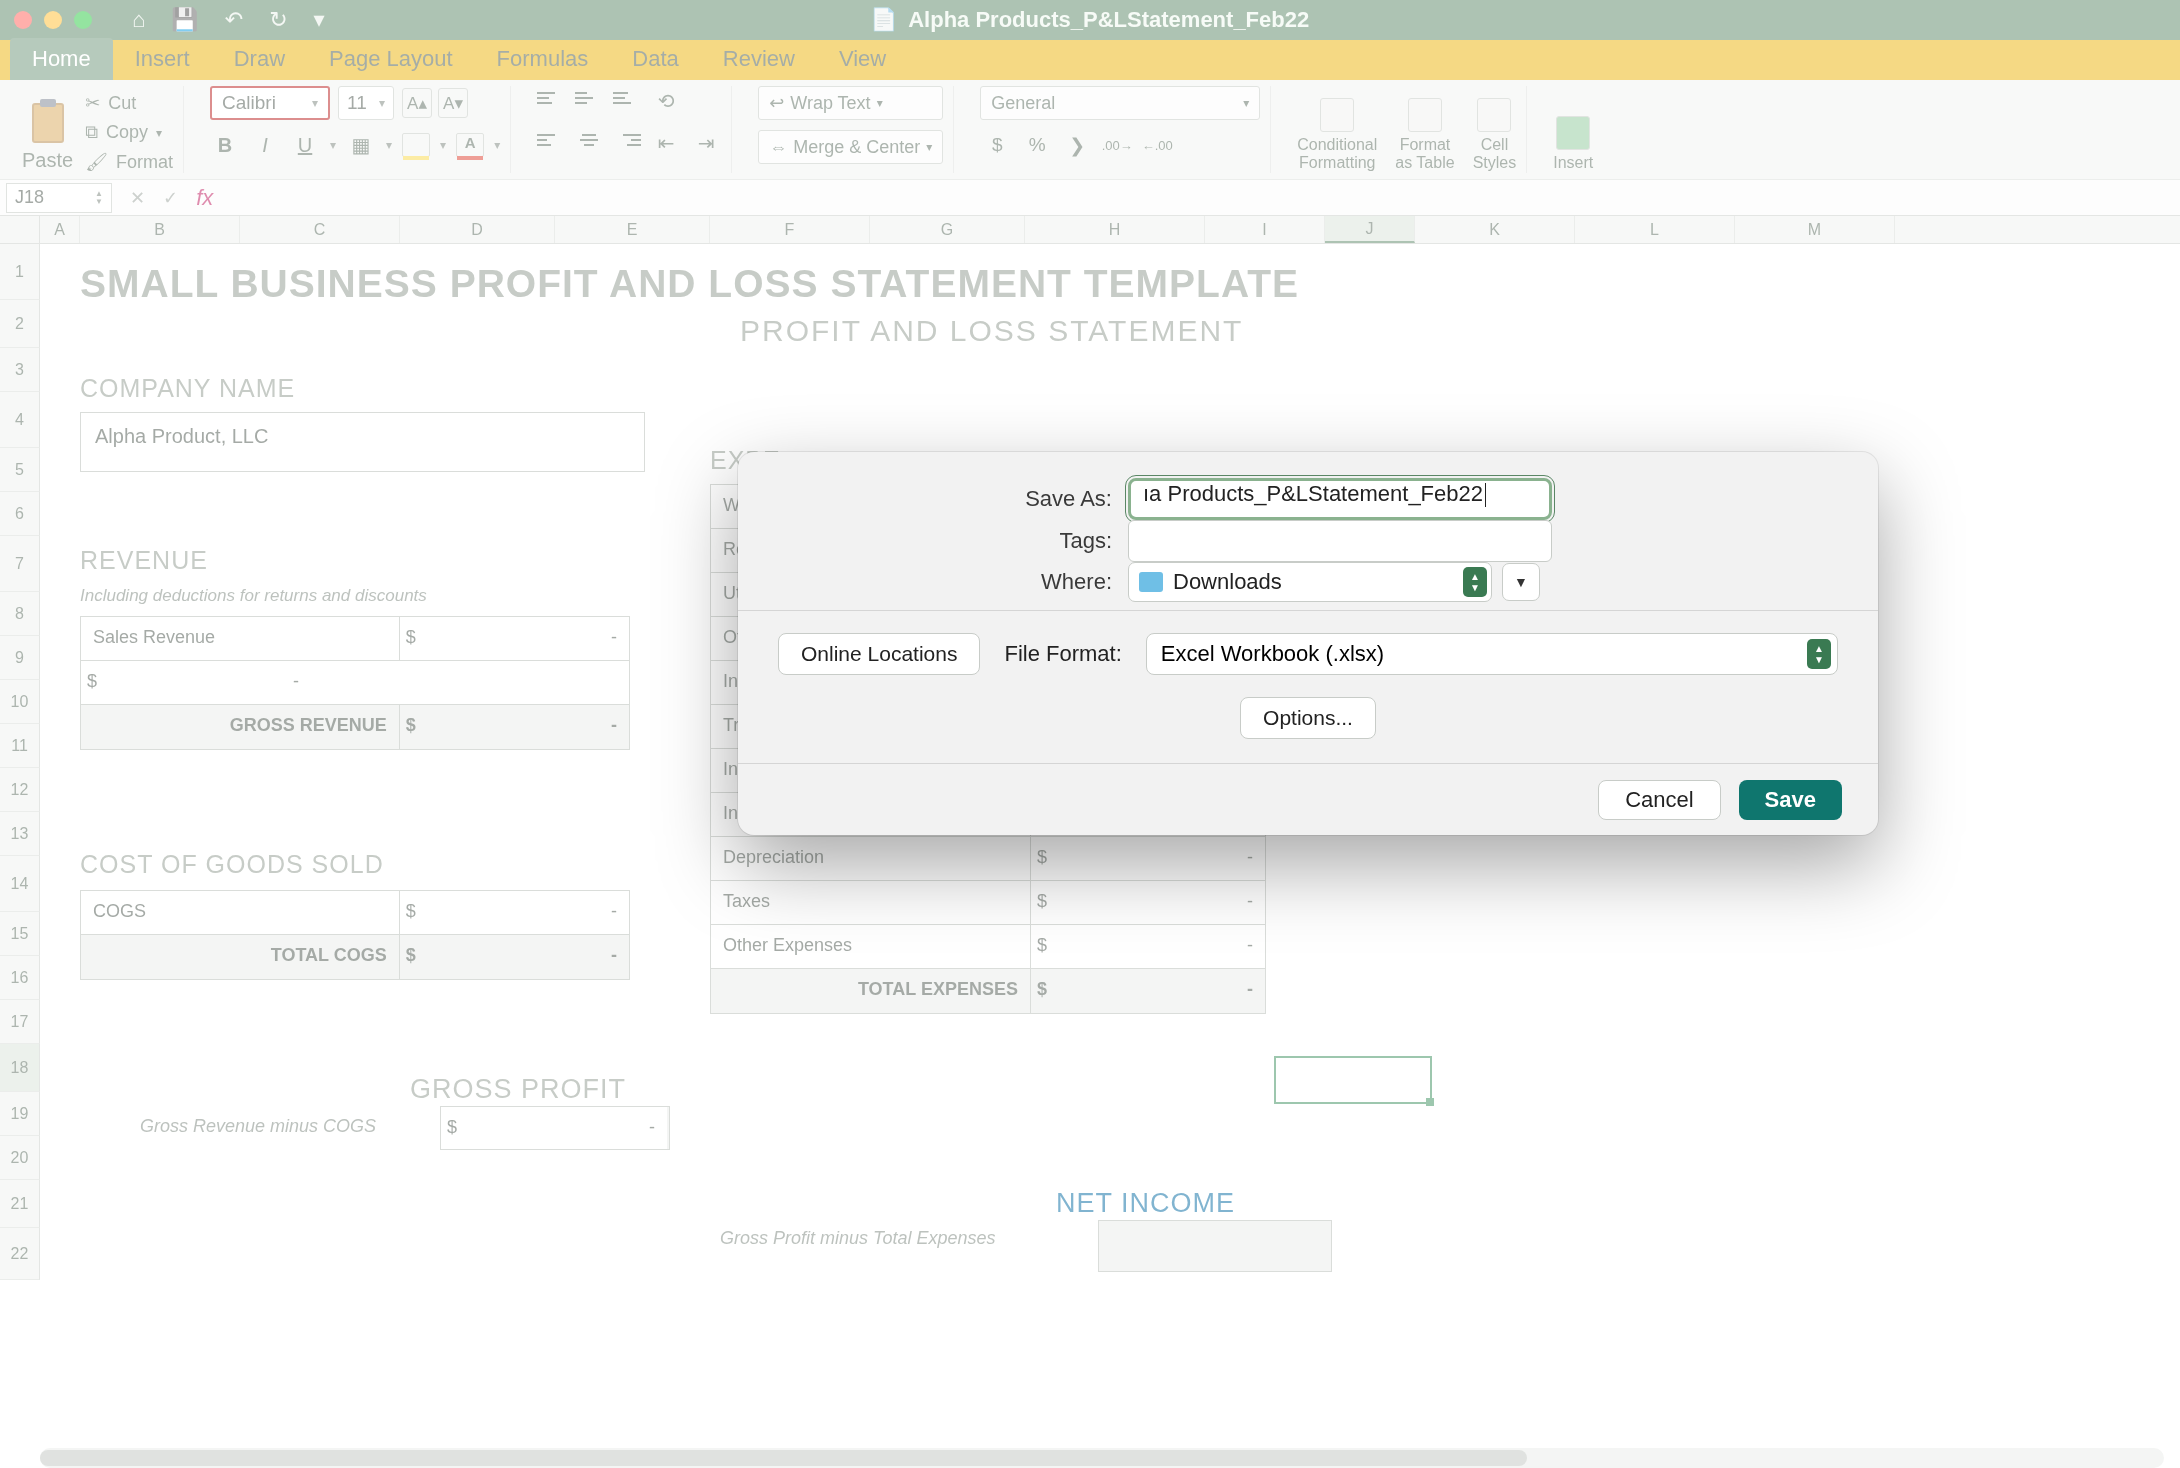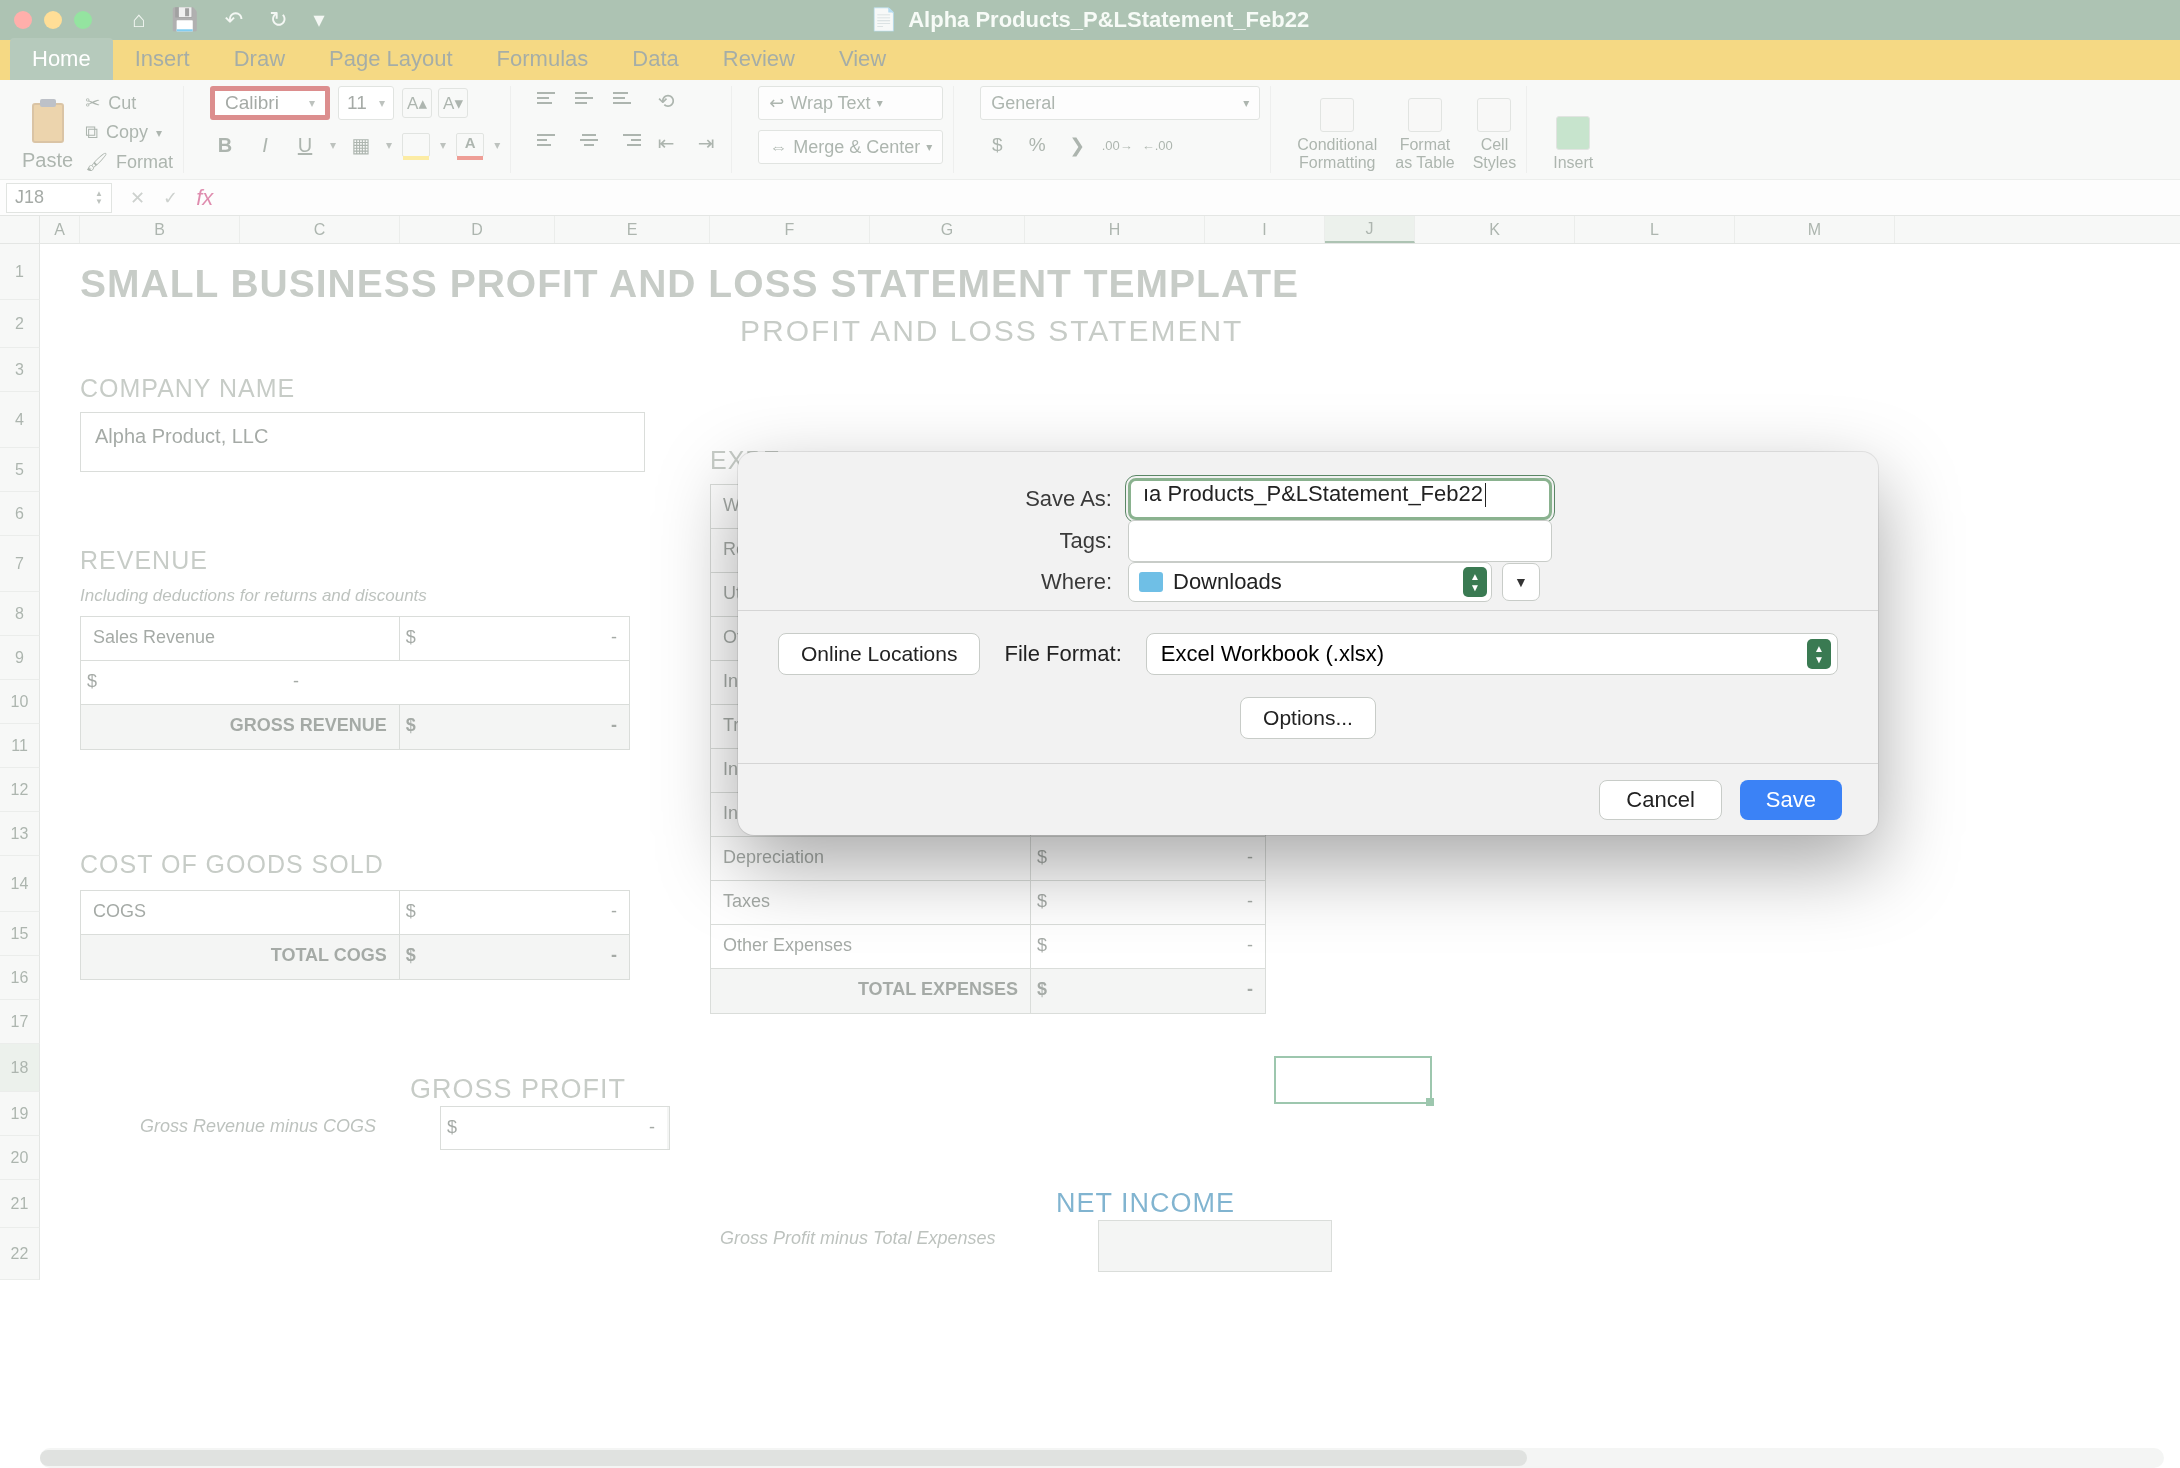--- a/index.html
+++ b/index.html
@@ -29,21 +29,21 @@
 .ribbon { height: 100px; background: #f1f3f0; border-bottom: 1px solid #d8dcd8; display: flex; padding: 6px 12px; gap: 16px; }
 .ribbon-group { display: flex; flex-direction: column; gap: 2px; padding: 0 10px; border-right: 1px solid #dcdfdc; }
 .ribbon-group.no-border { border-right: none; }
 .paste-block { display: flex; flex-direction: column; align-items: center; justify-content: flex-end; height: 86px; }
 .paste-icon { width: 32px; height: 40px; background: #d9a85a; border: 2px solid #b5894a; border-radius: 3px; position: relative; }
 .paste-icon::before { content: ""; position: absolute; top: -6px; left: 6px; width: 16px; height: 8px; background: #7a8390; border-radius: 2px; }
 .paste-label { font-size: 20px; color: #5a6b5e; margin-top: 6px; }
 .clip-actions { display: flex; flex-direction: column; gap: 8px; font-size: 18px; color: #5a6b5e; padding-top:6px;}
 .clip-row { display: flex; align-items: center; gap: 8px; }
 .font-row1 { display: flex; gap: 8px; align-items: center; }
-.font-name { width: 120px; height: 34px; border: 5px solid #b91c1c; background: #fff; font-size: 19px; padding: 4px 10px; color: #4a554d; border-radius: 3px; display:flex; align-items:center; justify-content:space-between;}
+.font-name { width: 120px; height: 34px; border: 2px solid #b91c1c; background: #fff; font-size: 19px; padding: 4px 10px; color: #4a554d; border-radius: 3px; display:flex; align-items:center; justify-content:space-between;}
 .font-size { width: 56px; height: 34px; border: 1px solid #c3c8c3; background: #fff; font-size: 19px; padding: 4px 8px; color: #4a554d; border-radius: 3px; display:flex; align-items:center; justify-content:space-between;}
 .fs-btns { display: flex; gap: 6px; }
 .fs-btn { width: 30px; height: 30px; border: 1px solid #c3c8c3; border-radius: 3px; display: flex; align-items: center; justify-content: center; font-size: 17px; color:#5a6b5e;}
 .font-row2 { display: flex; gap: 10px; align-items: center; margin-top: 8px; }
 .style-btn { width: 30px; height: 30px; display: flex; align-items: center; justify-content: center; font-size: 20px; color:#5a6b5e; border-radius:3px;}
 .bold { font-weight: bold; }
 .italic { font-style: italic; }
 .underline { text-decoration: underline; }
 .fill-swatch { width:28px; height:24px; border:1px solid #c3c8c3; position:relative; border-radius:2px;}
 .fill-swatch.yellow::after{content:"";position:absolute;bottom:-4px;left:0;width:100%;height:4px;background:#f8d949;}
@@ -125,21 +125,21 @@
 .expand-btn{width:38px;height:38px;border:1px solid #c8ccc8;border-radius:7px;background:#fff;margin-left:10px;display:flex;align-items:center;justify-content:center;font-size:14px;color:#333;}
 .dlg-hr{height:1px;background:#d5d5d5;margin:8px 0 22px;}
 .dlg-row2{display:flex;align-items:center;gap:24px;padding:0 40px 22px;}
 .pill-btn{height:42px;padding:0 22px;border:1px solid #c8ccc8;border-radius:8px;background:#fff;font-size:21px;color:#222;display:flex;align-items:center;}
 .ff-label{font-size:22px;color:#222;}
 .ff-select{flex:1;height:42px;border:1px solid #c8ccc8;border-radius:8px;background:#fff;padding:0 14px;font-size:22px;display:flex;align-items:center;position:relative;}
 .dlg-options{display:flex;justify-content:center;padding-bottom:24px;}
 .dlg-footer{height:72px;border-top:1px solid #d5d5d5;display:flex;align-items:center;justify-content:flex-end;gap:18px;padding:0 36px;}
 .dlg-btn{height:40px;padding:0 26px;border-radius:8px;font-size:22px;display:flex;align-items:center;}
 .dlg-btn.cancel{background:#fff;border:1px solid #c8ccc8;color:#222;}
-.dlg-btn.save{background:#3b82f6;color:#fff;border:none;font-weight:400;}
+.dlg-btn.save{background:#0f766e;color:#fff;border:none;font-weight:700;}
 
 .hscroll{position:absolute;left:40px;right:16px;bottom:0;height:20px;background:#e8ebe8;border-radius:10px;}
 .hscroll-thumb{position:absolute;left:0;top:2px;height:16px;width:70%;background:#c0c5c0;border-radius:8px;}
 
 .caret{display:inline-block;width:1px;height:24px;background:#222;vertical-align:middle;margin-left:2px;}
 .dd::after{content:"▾";font-size:12px;color:#7a857d;margin-left:6px;}
 </style>
 </head>
 <body>
 

